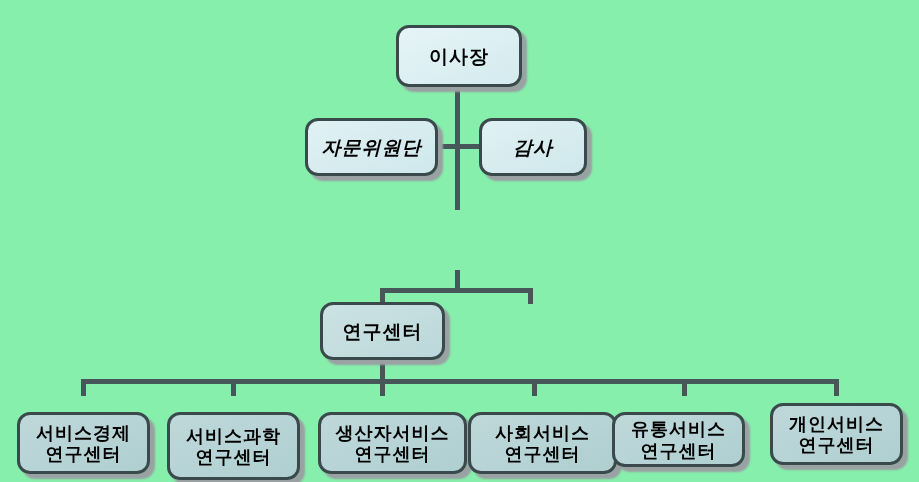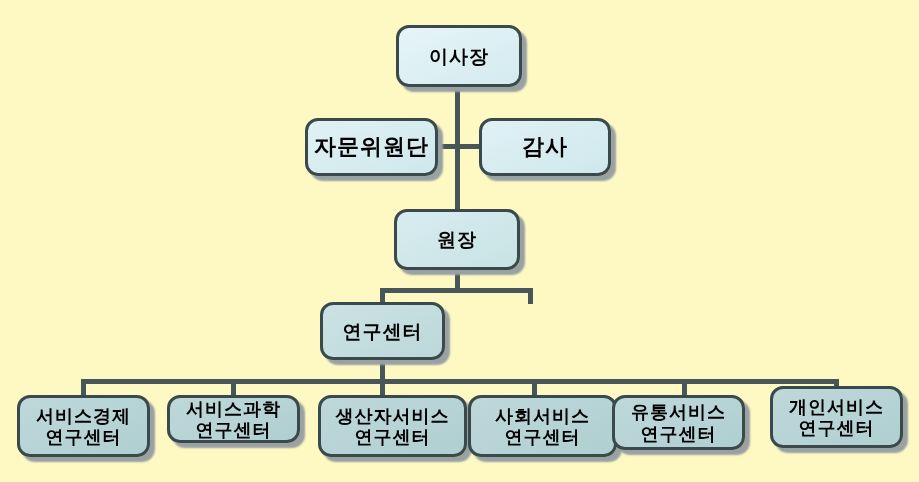--- a/index.html
+++ b/index.html
@@ -5,21 +5,21 @@
   html, body {
     margin: 0;
     padding: 0;
     background: #ffffff;
     font-family: "DejaVu Sans", "Liberation Sans", sans-serif;
   }
   .canvas {
     position: relative;
     width: 919px;
     height: 482px;
-    background: #fef9c3;
+    background: #86efac;
     overflow: hidden;
   }
   .line {
     position: absolute;
     background: #475759;
   }
   .node {
     position: absolute;
     box-sizing: border-box;
     border: 3px solid #3a4a4c;
@@ -31,24 +31,24 @@
     font-weight: bold;
     color: #000000;
   }
   .node-label {
     white-space: pre-line;
     text-align: center;
     line-height: 1.18;
     letter-spacing: 1px;
   }
   .lvl1 { background: linear-gradient(155deg, #e6f4f7 0%, #d4ebef 100%); font-size: 19px; }
-  .lvl2 { background: linear-gradient(155deg, #e0f1f4 0%, #cfe8ec 100%); font-size: 22px; }
+  .lvl2 { background: linear-gradient(155deg, #e0f1f4 0%, #cfe8ec 100%); font-size: 19px; font-style: italic; }
   .lvl3 { background: linear-gradient(155deg, #d8ecee 0%, #c8e3e5 100%); font-size: 19px; }
   .lvl4 { background: linear-gradient(155deg, #cce2e4 0%, #bcd8da 100%); font-size: 19px; }
-  .lvl5 { background: linear-gradient(155deg, #bfd8da 0%, #afcfd1 100%); font-size: 18px; }
+  .lvl5 { background: linear-gradient(155deg, #bfd8da 0%, #afcfd1 100%); font-size: 18px; margin-top: 17px; }
 </style>
 </head>
 <body>
 
 <div class="canvas">
 
   <div class="line" style="left:455px; top:86px;  width:5px;   height:124px"></div>
   <div class="line" style="left:436px; top:144px; width:45px;  height:5px"></div>
   <div class="line" style="left:455px; top:270px; width:5px;   height:23px"></div>
   <div class="line" style="left:380px; top:288px; width:153px; height:5px"></div>
@@ -63,37 +63,34 @@
   <div class="line" style="left:682px; top:379px; width:5px;   height:17px"></div>
   <div class="line" style="left:834px; top:379px; width:5px;   height:17px"></div>
 
   <div class="node lvl1" style="left:396px; top:25px; width:126px; height:62px">
     <span class="node-label">이사장</span>
   </div>
 
   <div class="node lvl2" style="left:305px; top:118px; width:133px; height:58px">
     <span class="node-label">자문위원단</span>
   </div>
-  <div class="node lvl2" style="left:479px; top:118px; width:132px; height:58px">
+  <div class="node lvl2" style="left:479px; top:118px; width:108px; height:58px">
     <span class="node-label">감사</span>
   </div>
 
-  <div class="node lvl3" style="left:394px; top:209px; width:126px; height:61px">
-    <span class="node-label">원장</span>
-  </div>
 
   <div class="node lvl4" style="left:320px; top:302px; width:125px; height:58px">
     <span class="node-label">연구센터</span>
   </div>
 
   <div class="node lvl5" style="left:17px; top:395px; width:133px; height:62px">
     <span class="node-label">서비스경제
 연구센터</span>
   </div>
-  <div class="node lvl5" style="left:167px; top:395px; width:133px; height:48px">
+  <div class="node lvl5" style="left:167px; top:395px; width:133px; height:68px">
     <span class="node-label">서비스과학
 연구센터</span>
   </div>
   <div class="node lvl5" style="left:318px; top:395px; width:149px; height:62px">
     <span class="node-label">생산자서비스
 연구센터</span>
   </div>
   <div class="node lvl5" style="left:468px; top:395px; width:149px; height:62px">
     <span class="node-label">사회서비스
 연구센터</span>

